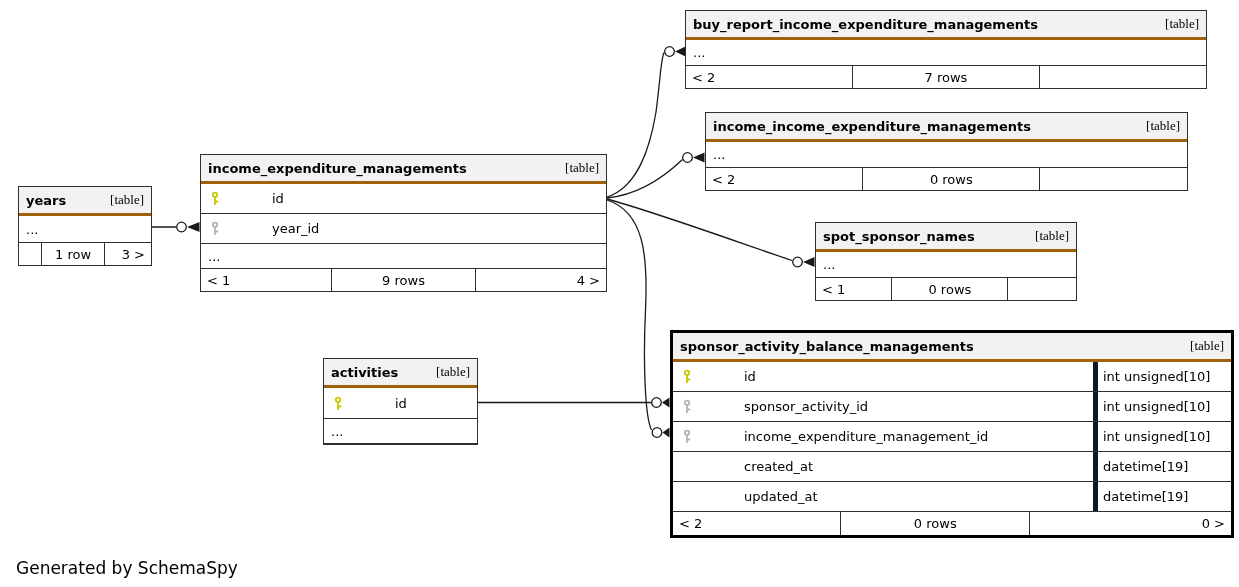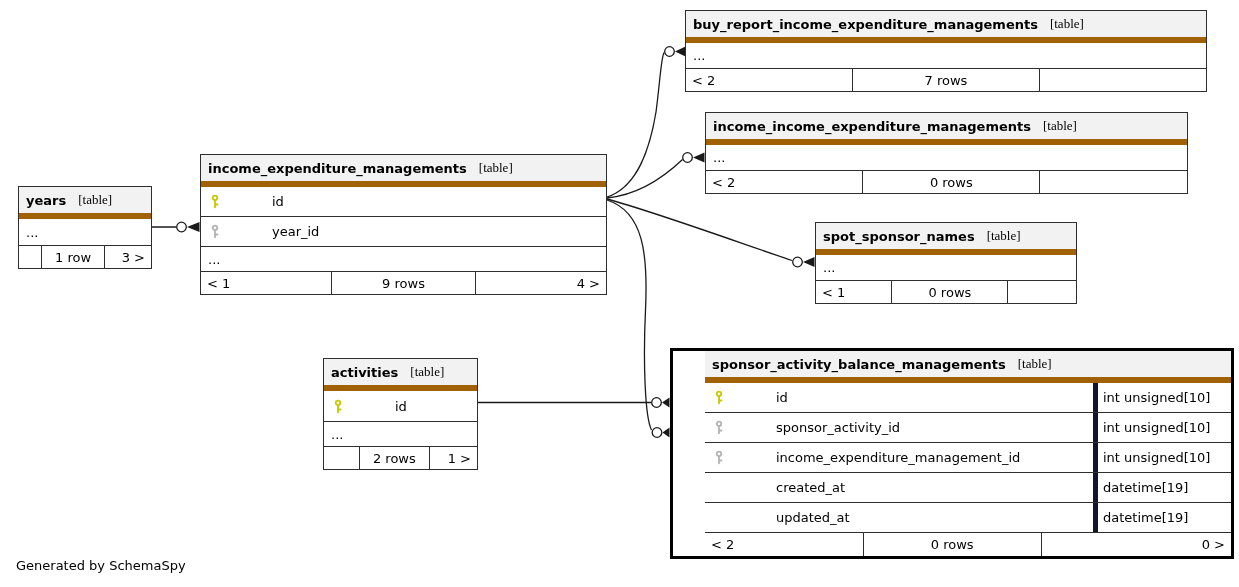--- a/index.html
+++ b/index.html
@@ -8,22 +8,22 @@
     font-family:"DejaVu Sans","Liberation Sans",sans-serif;
     font-size:13px;color:#000;overflow:hidden;
   }
   .wires{position:absolute;left:0;top:0;z-index:0;}
   .db-table{
     position:absolute;background:#fff;border:1.5px solid #2e2e2e;
     box-sizing:border-box;z-index:1;
   }
   .db-table.highlight{border:3px solid #000;}
   .hd{
-    display:flex;align-items:center;
-    background:#f2f2f2;border-bottom:6px solid #a16207;
+    display:flex;justify-content:space-between;align-items:center;
+    background:#f2f2f2;border-bottom:3px solid #a16207;
     height:26px;padding:0 7px;white-space:nowrap;
   }
   .hd .nm{font-weight:bold;}
   .hd .tg{margin-left:12px;font-family:Liberation Serif, serif;}
   .crow{
     display:flex;align-items:stretch;height:29px;
     border-bottom:1px solid #2e2e2e;
   }
   .crow .cleft{display:flex;align-items:center;flex:1;padding-left:9px;min-width:0;gap:36px;}
   .keyicon{width:10px;height:17px;margin-right:16px;flex:none;}
@@ -52,23 +52,23 @@
   #t-sab .fl{width:30%}#t-sab .fm{width:34%}#t-sab .fr{width:36%}
 
   #t-years{left:18px;top:186px;width:134px;}
   #t-years .ellipsis-row{height:26px;}
   #t-iem{left:200px;top:154px;width:407px;}
   #t-buy{left:685px;top:10px;width:522px;}
   #t-inc{left:705px;top:112px;width:483px;}
   #t-spot{left:815px;top:222px;width:262px;}
   #t-act{left:323px;top:358px;width:155px;}
   #t-act .crow{height:30px;}
-  #t-sab{left:670px;top:348px;width:564px;padding-left:32px;}
-
-  .credit{position:absolute;left:16px;top:558px;font-size:13px;z-index:1;}
+  #t-sab{left:670px;top:330px;width:564px;}
+
+  .credit{position:absolute;left:16px;top:558px;font-size:17px;z-index:1;}
 </style>
 </head>
 <body>
 
 <div class="canvas">
 
   <svg class="wires" width="1239" height="587">
     <g stroke="#1a1a1a" stroke-width="1.3" fill="none">
       <g>
         <path d="M133 227 H176"></path>
@@ -200,25 +200,20 @@
         <svg class="keyicon" viewBox="0 0 12 18">
           <g fill="none" stroke-width="2.2" stroke-linecap="round" stroke="#c8c800">
             <circle cx="6" cy="4.6" r="2.7"></circle>
               <path d="M6 7.6 V16 M6 12.6 H9"></path>
           </g>
         </svg>
         <span class="cname">id</span>
       </div>
     </div>
     <div class="ellipsis-row">...</div>
-    <div class="ft">
-      <span class="fl"></span>
-      <span class="fm">2 rows</span>
-      <span class="fr">1 &gt;</span>
-    </div>
   </div>
 
   <div id="t-sab" class="db-table highlight">
     <div class="hd">
       <span class="nm">sponsor_activity_balance_managements</span>
       <span class="tg">[table]</span>
     </div>
     <div class="crow">
       <div class="cleft">
         <svg class="keyicon" viewBox="0 0 12 18">

